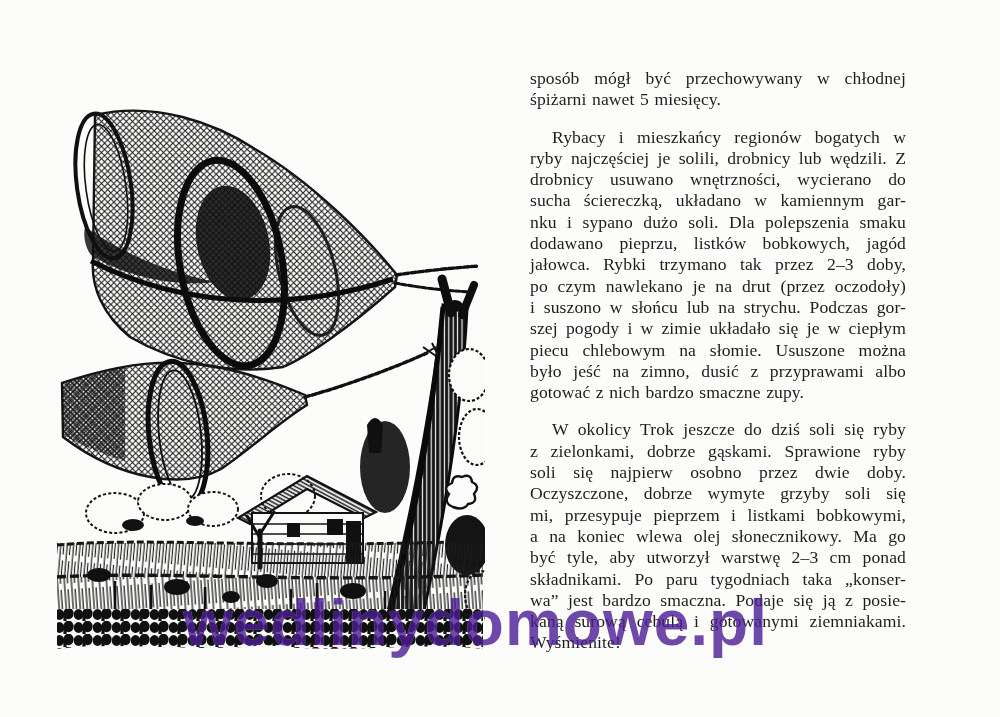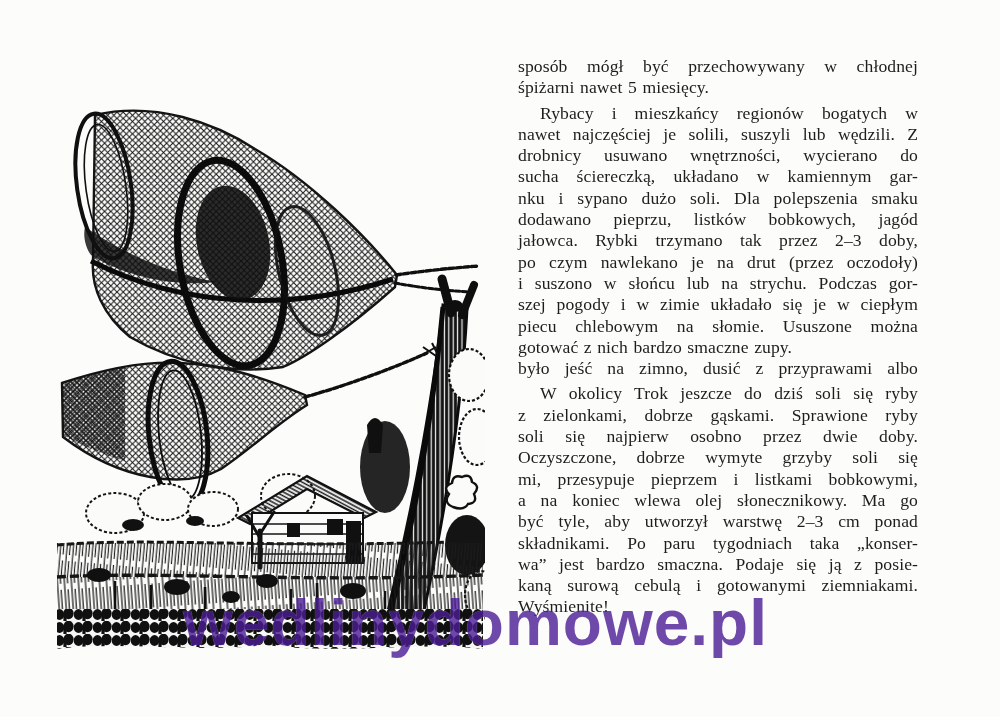--- a/index.html
+++ b/index.html
@@ -13,21 +13,21 @@
   }
   .illustration-wrap{
     position:absolute;left:55px;top:75px;width:430px;height:585px;
   }
   .illustration-wrap svg{width:100%;height:100%;display:block;}
   .article-column{
     position:absolute;left:514px;top:52px;width:408px;
     font-size:17.6px;line-height:21.3px;
     letter-spacing:.1px;
   }
-  .para{margin:4px;}
+  .para{margin:16px;}
   .line{
     text-align:justify;
     text-align-last:justify;
     white-space:normal;
     word-spacing:1px;
   }
   .line.last{text-align-last:left;}
   .line.indent{text-indent:22px;}
   .page-number{
     position:absolute;left:55px;top:686px;
@@ -175,32 +175,32 @@
 </svg>
 </div>
 
 <div class="article-column">
     <div class="para">
       <div class="line">sposób mógł być przechowywany w chłodnej</div>
       <div class="line last">śpiżarni nawet 5 miesięcy.</div>
     </div>
     <div class="para">
       <div class="line indent">Rybacy i mieszkańcy regionów bogatych w</div>
-      <div class="line">nawet najczęściej je solili, suszyli lub wędzili. Z</div>
+      <div class="line">ryby najczęściej je solili, drobnicy lub wędzili. Z</div>
       <div class="line">drobnicy usuwano wnętrzności, wycierano do</div>
       <div class="line">sucha ściereczką, układano w kamiennym gar-</div>
       <div class="line">nku i sypano dużo soli. Dla polepszenia smaku</div>
       <div class="line">dodawano pieprzu, listków bobkowych, jagód</div>
       <div class="line">jałowca. Rybki trzymano tak przez 2–3 doby,</div>
       <div class="line">po czym nawlekano je na drut (przez oczodoły)</div>
       <div class="line">i suszono w słońcu lub na strychu. Podczas gor-</div>
       <div class="line">szej pogody i w zimie układało się je w ciepłym</div>
       <div class="line">piecu chlebowym na słomie. Ususzone można</div>
+      <div class="line">było jeść na zimno, dusić z przyprawami albo</div>
       <div class="line last">gotować z nich bardzo smaczne zupy.</div>
-      <div class="line">było jeść na zimno, dusić z przyprawami albo</div>
     </div>
     <div class="para">
       <div class="line indent">W okolicy Trok jeszcze do dziś soli się ryby</div>
       <div class="line">z zielonkami, dobrze gąskami. Sprawione ryby</div>
       <div class="line">soli się najpierw osobno przez dwie doby.</div>
       <div class="line">Oczyszczone, dobrze wymyte grzyby soli się</div>
       <div class="line">mi, przesypuje pieprzem i listkami bobkowymi,</div>
       <div class="line">a na koniec wlewa olej słonecznikowy. Ma go</div>
       <div class="line">być tyle, aby utworzył warstwę 2–3 cm ponad</div>
       <div class="line">składnikami. Po paru tygodniach taka „konser-</div>

